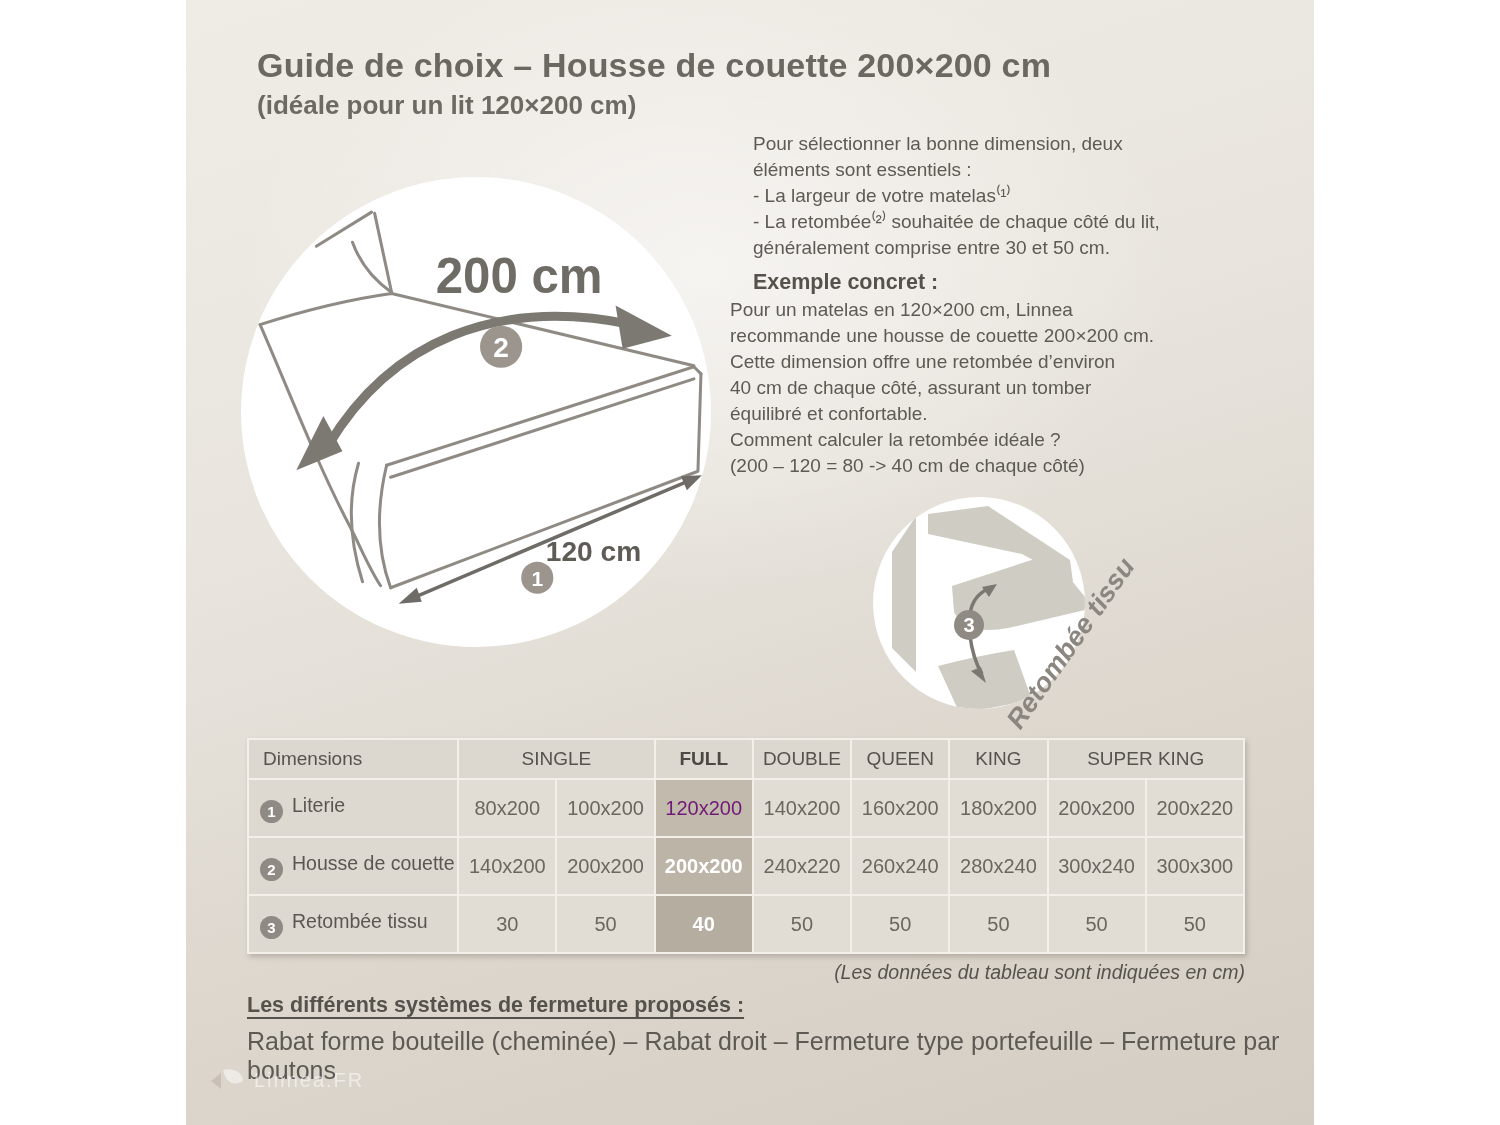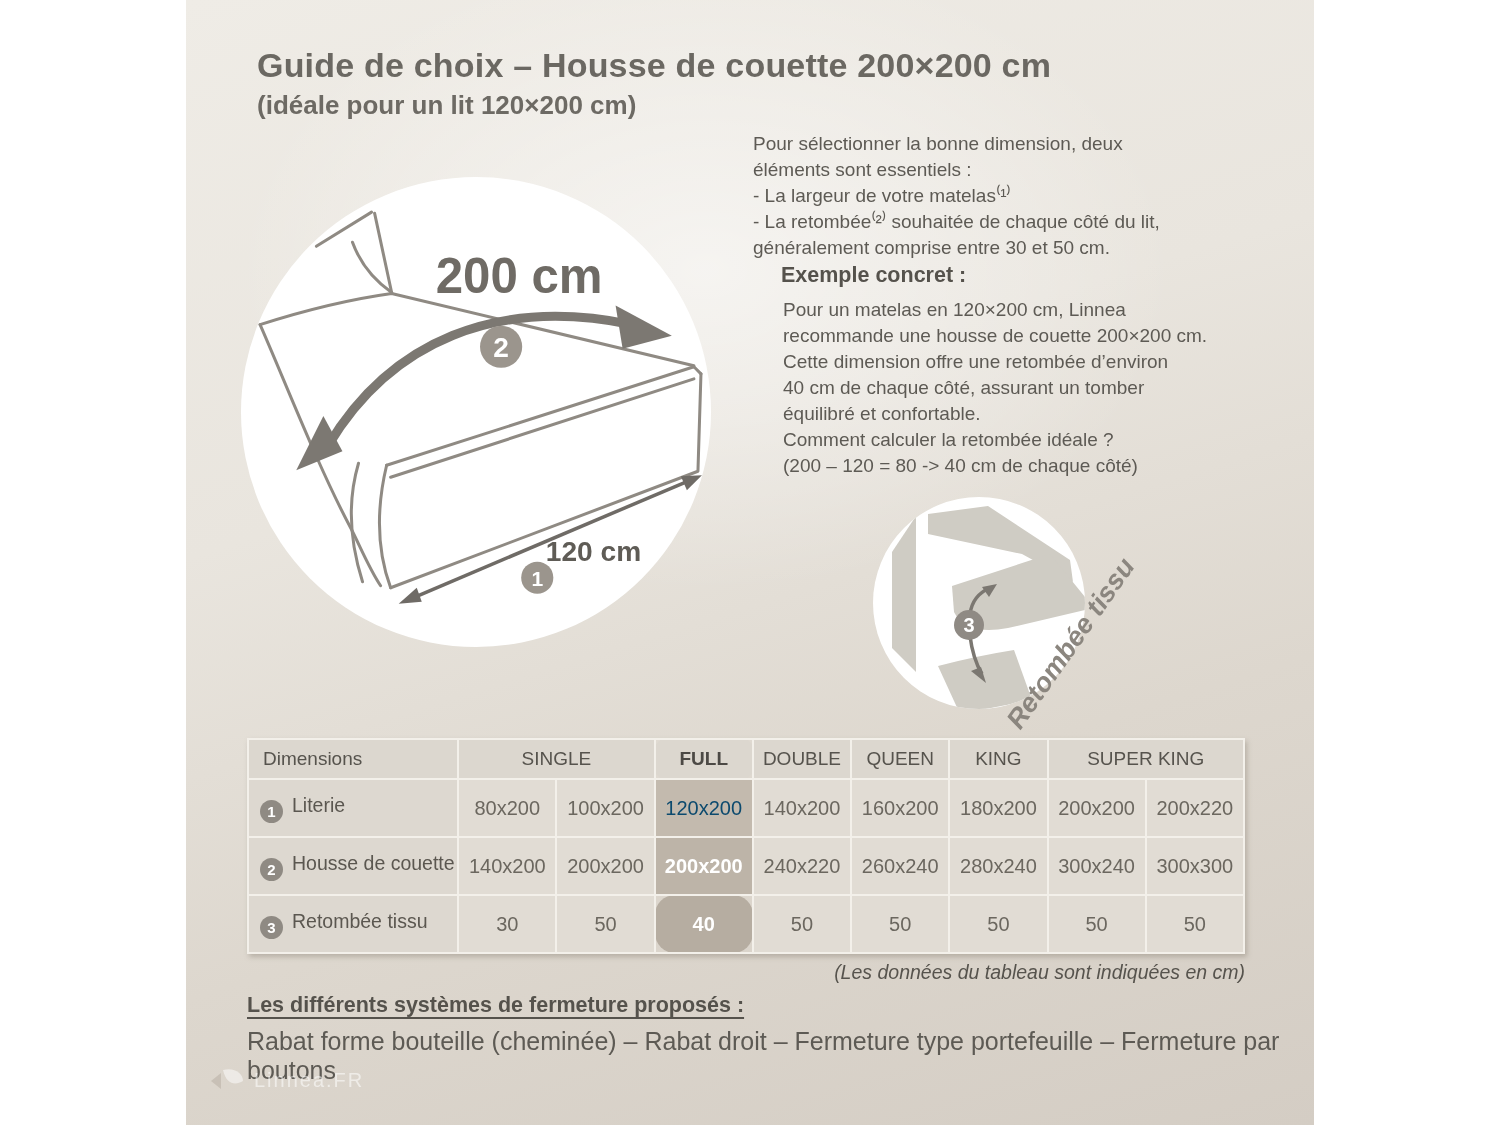--- a/index.html
+++ b/index.html
@@ -11,42 +11,42 @@
       radial-gradient(ellipse 760px 520px at 46% 24%, rgba(255,255,255,0.55), rgba(255,255,255,0) 62%),
       linear-gradient(163deg, #efece6 0%, #e9e5de 38%, #ddd7ce 68%, #d4cdc4 100%);
   }
   .abs { position:absolute; }
 
   .title { left:71px; top:46px; font-size:34px; font-weight:bold; color:#6b6862; letter-spacing:0.2px; }
   .subtitle { left:71px; top:90px; font-size:26px; font-weight:bold; color:#6d6a64; }
 
   .bodytext { font-size:19px; line-height:26px; color:#5d5a54; white-space:pre-line; }
   .intro { left:567px; top:131px; width:540px; }
-  .example-heading { left:567px; top:263px; font-size:21.5px; font-weight:bold; color:#55524c;margin-left:28px; }
-  .example-lines { left:597px; top:297px; width:540px; }
+  .example-heading { left:567px; top:270px; font-size:21.5px; font-weight:bold; color:#55524c; }
+  .example-lines { left:544px; top:297px; width:540px; }
 
   .diagram-main { left:54px; top:176px; }
   .diagram-drop { left:686px; top:496px; }
   .drop-label {
     left:770px; top:628px; width:230px; text-align:center;
     font-size:27px; font-weight:bold; font-style:italic; color:#8b867f;
     transform:rotate(-55deg); transform-origin:center;
   }
 
   .size-table { left:61px; top:738px; width:998px; border-collapse:collapse;
     box-shadow:2px 3px 5px rgba(115,105,92,0.35); }
   .size-table th, .size-table td { border:2px solid #f3f0ea; text-align:center; }
   .size-table th { height:40px; background:#dcd7cf; font-size:19px; font-weight:normal; color:#56534d; }
   .size-table th.corner { text-align:left; padding-left:14px; }
   .size-table th.hl-head { font-weight:bold; color:#4c4945;border-radius:10px; }
   .size-table td { height:58px; background:#e1dcd4; font-size:20px; color:#6b675f; }
   .size-table td.rowlabel { background:#ddd8d0; text-align:left; padding-left:11px; font-size:19.5px; color:#5b5750; }
-  .size-table tr.r1 td.hl { background:#c3baae; color:#0c4a6e; }
+  .size-table tr.r1 td.hl { background:#c3baae; color:#701a75; }
   .size-table tr.r2 td.hl { background:#bdb4a8; color:#ffffff; font-weight:bold; }
-  .size-table tr.r3 td.hl { background:#b6ada1; color:#ffffff; font-weight:bold;border-radius:20px; }
+  .size-table tr.r3 td.hl { background:#b6ada1; color:#ffffff; font-weight:bold; }
   .badge {
     display:inline-flex; width:23px; height:23px; border-radius:50%;
     background:#8f8a83; color:#ffffff; font-size:15px; font-weight:bold;
     align-items:center; justify-content:center; margin-right:9px; vertical-align:-5px;
   }
   .table-note { left:61px; top:961px; width:998px; text-align:right; font-style:italic; font-size:19.5px; color:#56534d; }
 
   .closures-heading { left:61px; top:993px; font-size:21.5px; font-weight:bold; color:#55524c; text-decoration:underline; text-underline-offset:5px; }
   .closures-line { left:61px; top:1027px; font-size:25px; color:#5d5a54; }
 

